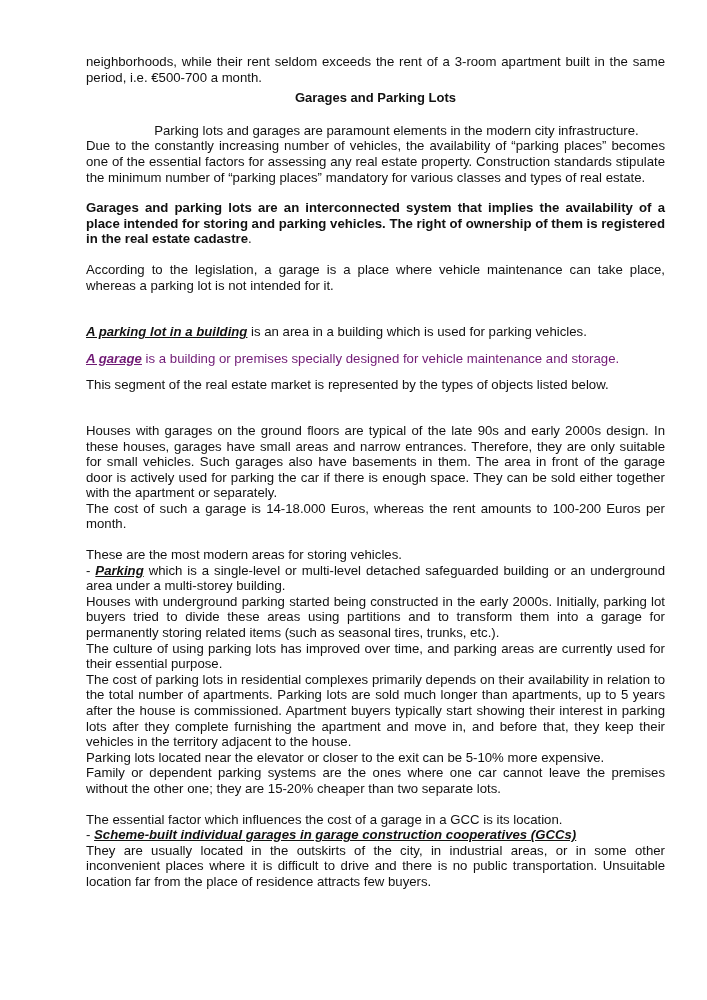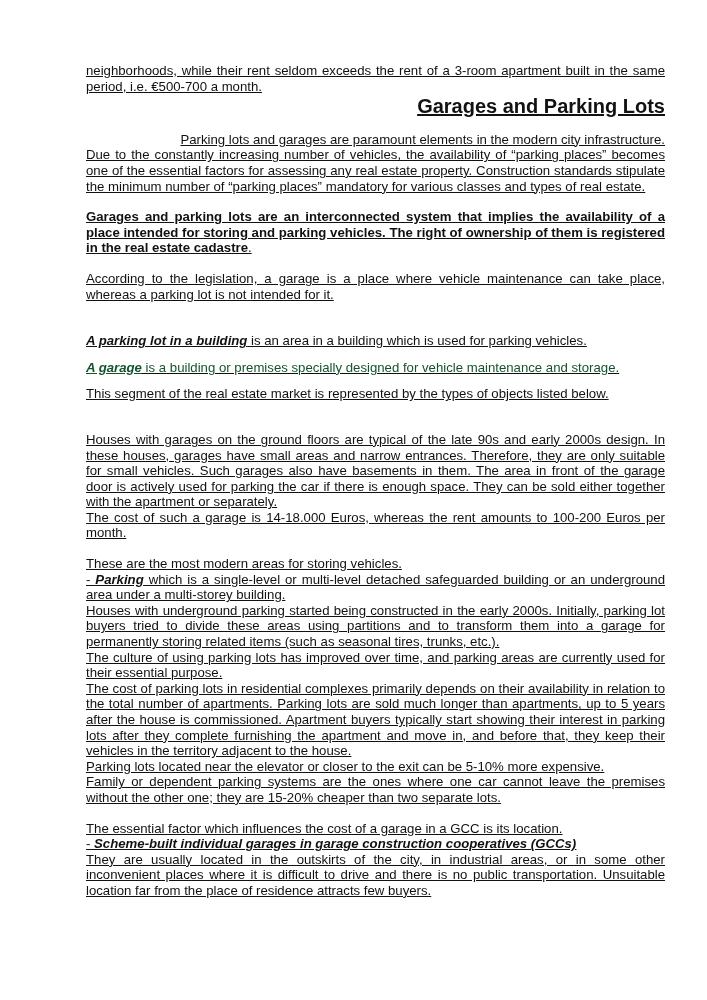--- a/index.html
+++ b/index.html
@@ -1,28 +1,28 @@
 <!DOCTYPE html>
 <html><head>
 <meta charset="utf-8">
 <style>
   html, body { margin: 0; padding: 0; background: #ffffff; }
   body { width: 707px; height: 1000px; position: relative; overflow: hidden;
          font-family: "Liberation Sans", sans-serif; color: #111; }
-  .page { position: absolute; left: 86px; top: 63px; width: 579px;
-          font-size: 13.2px; line-height: 15.6px; text-decoration: underline; }
+  .page { position: absolute; left: 86px; top: 54px; width: 579px;
+          font-size: 13.2px; line-height: 15.6px; }
   p { margin: 0; text-align: justify; }
-  .title { text-align: right; font-weight: bold; font-size: 20px; margin: 5px 0 17px 0; }
-  .indent { text-indent: 42px; text-align: right; }
+  .title { text-align: center; font-weight: bold; font-size: 13px; margin: 5px 0 17px 0; }
+  .indent { text-indent: 42px; text-align: center; }
   .bold { font-weight: bold; }
   .gap { height: 15px; }
   .gap2 { height: 31px; }
   .gap-sm { height: 11px; }
   .term { font-weight: bold; font-style: italic; text-decoration: underline; margin-top: 16px; }
-  .blue { color: #14532d; }
+  .blue { color: #701a75; }
   .left { text-align: left; }
 </style>
 </head>
 <body>
 
 <div class="page">
   <p>neighborhoods, while their rent seldom exceeds the rent of a 3-room apartment built in the same period, i.e. €500-700 a month.</p>
   <div class="title">Garages and Parking Lots</div>
 
   <p class="indent">Parking lots and garages are paramount elements in the modern city infrastructure.</p>

